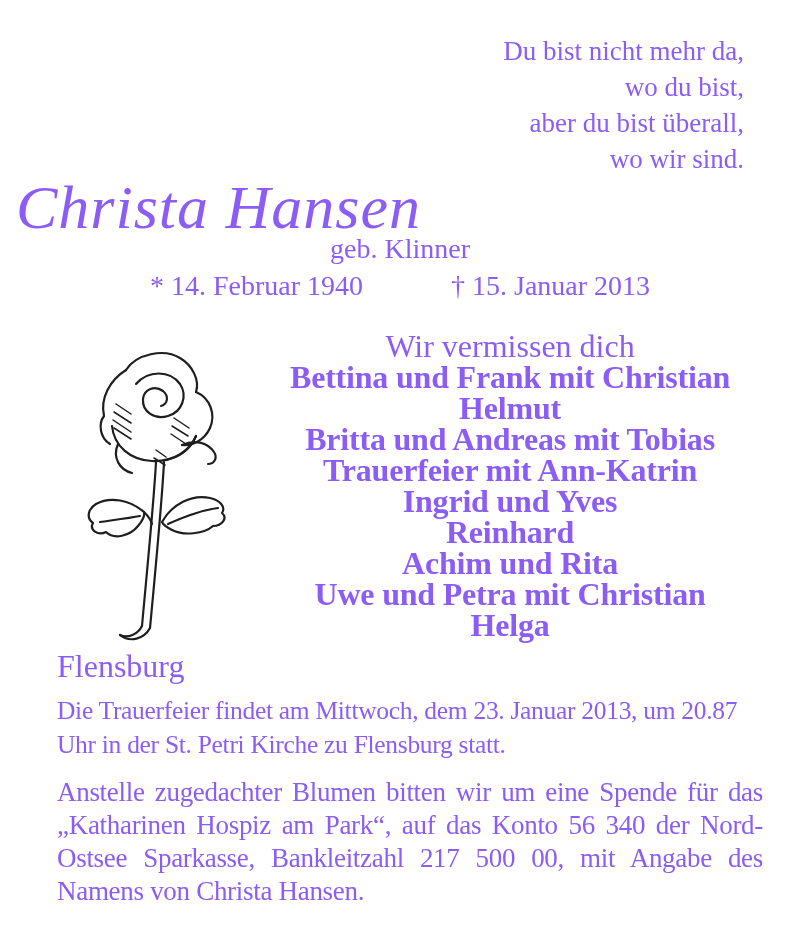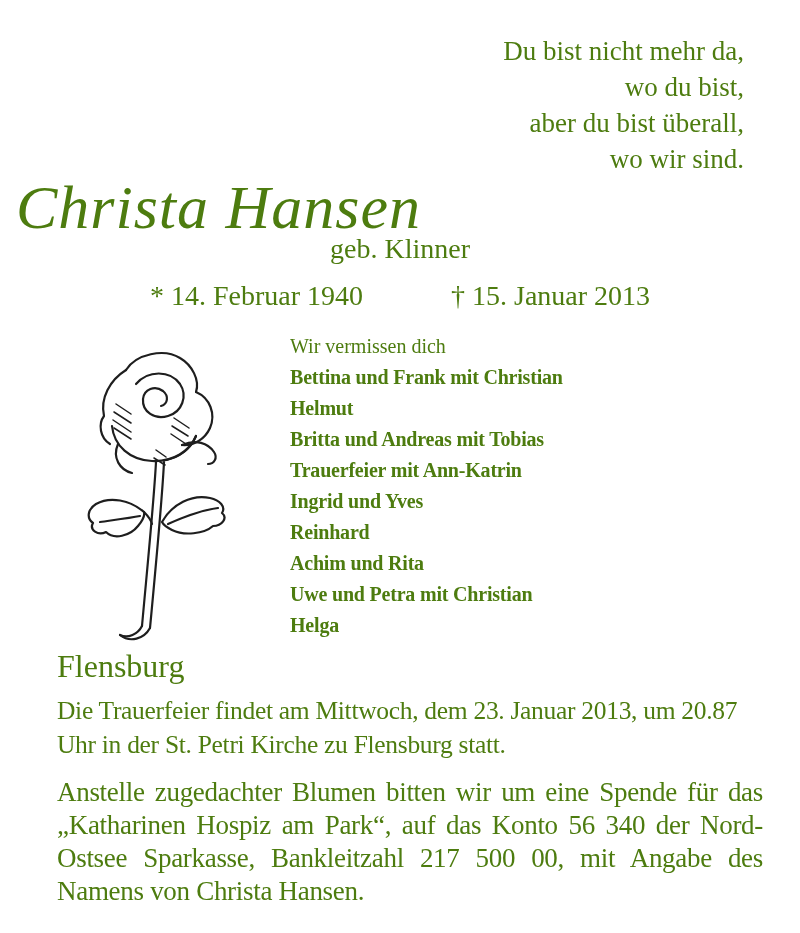--- a/index.html
+++ b/index.html
@@ -1,21 +1,21 @@
 <!DOCTYPE html>
 <html><head>
 <meta charset="utf-8">
 <style>
   html, body { margin: 0; padding: 0; background: #ffffff; }
   .page {
     position: relative;
     width: 800px;
     height: 933px;
     background: #ffffff;
-    color: #4d7c0f;
+    color: #8b5cf6;
     font-family: "Liberation Serif", serif;
     overflow: hidden;
   }
 
   
   .quote {
     position: absolute;
     top: 33px;
     right: 56px;
     text-align: right;
@@ -40,21 +40,21 @@
   .maiden {
     position: absolute;
     top: 233px;
     left: 0;
     width: 100%;
     text-align: center;
     font-size: 28px;
   }
   .dates {
     position: absolute;
-    top: 280px;
+    top: 270px;
     left: 0;
     width: 100%;
     display: flex;
     justify-content: center;
     gap: 88px;
     font-size: 28px;
   }
 
   
   .rose {
@@ -64,22 +64,23 @@
     width: 158px;
     height: 315px;
   }
   .rose svg { width: 100%; height: 100%; }
 
   
   .mourners {
     position: absolute;
     left: 290px;
     top: 331px;
-    font-size: 20px;
+    font-size: 32px;
     line-height: 31px;
+    text-align: center;
   }
   .mourners .intro { font-weight: normal; }
   .mourner { font-weight: bold; letter-spacing: -0.2px; }
 
   
   .place {
     position: absolute;
     left: 57px;
     top: 648px;
     font-size: 32px;

